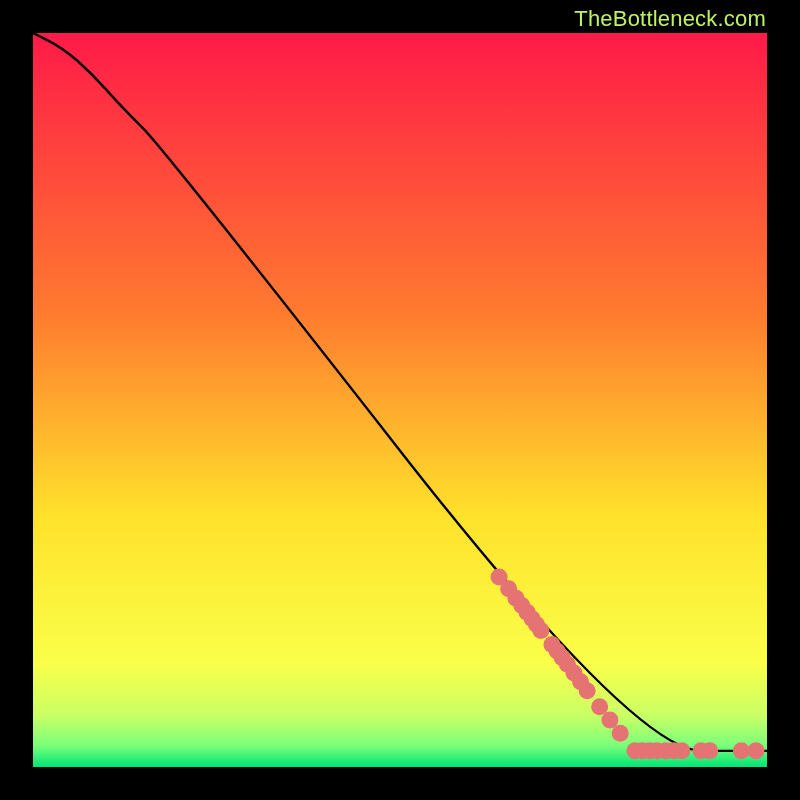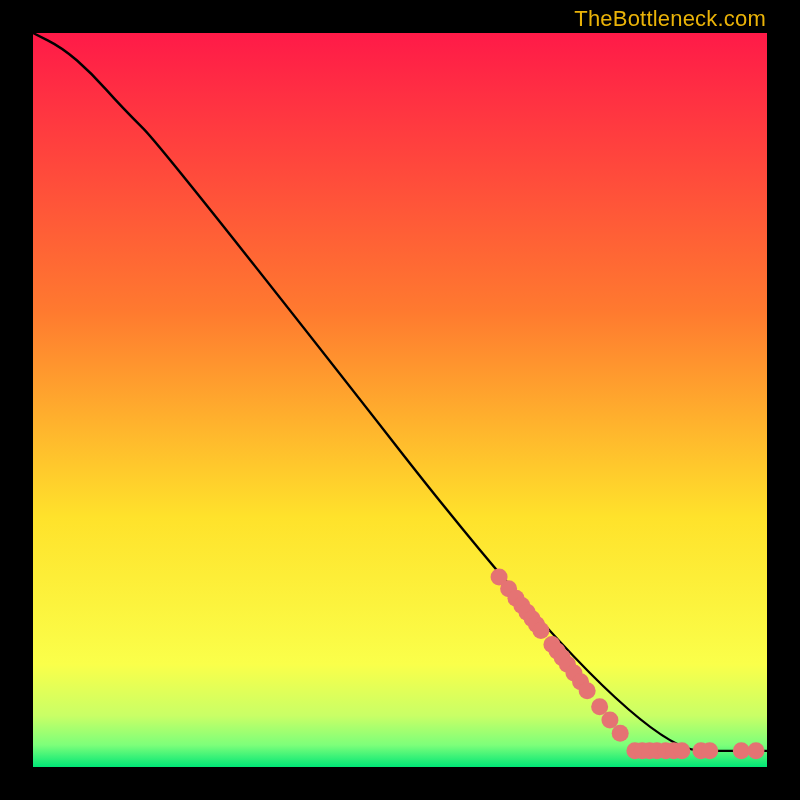--- a/index.html
+++ b/index.html
@@ -21,21 +21,21 @@
     left: 33px;
     top: 33px;
     width: 734px;
     height: 734px;
     overflow: hidden;
   }
   .attribution {
     position: absolute;
     top: 6px;
     right: 34px;
-    color: #eab308;
+    color: #bef264;
     font-size: 22px;
     letter-spacing: 0.2px;
     font-weight: 400;
   }
   svg { display: block; }
 </style>
 </head>
 <body>
 
 <div class="stage">

